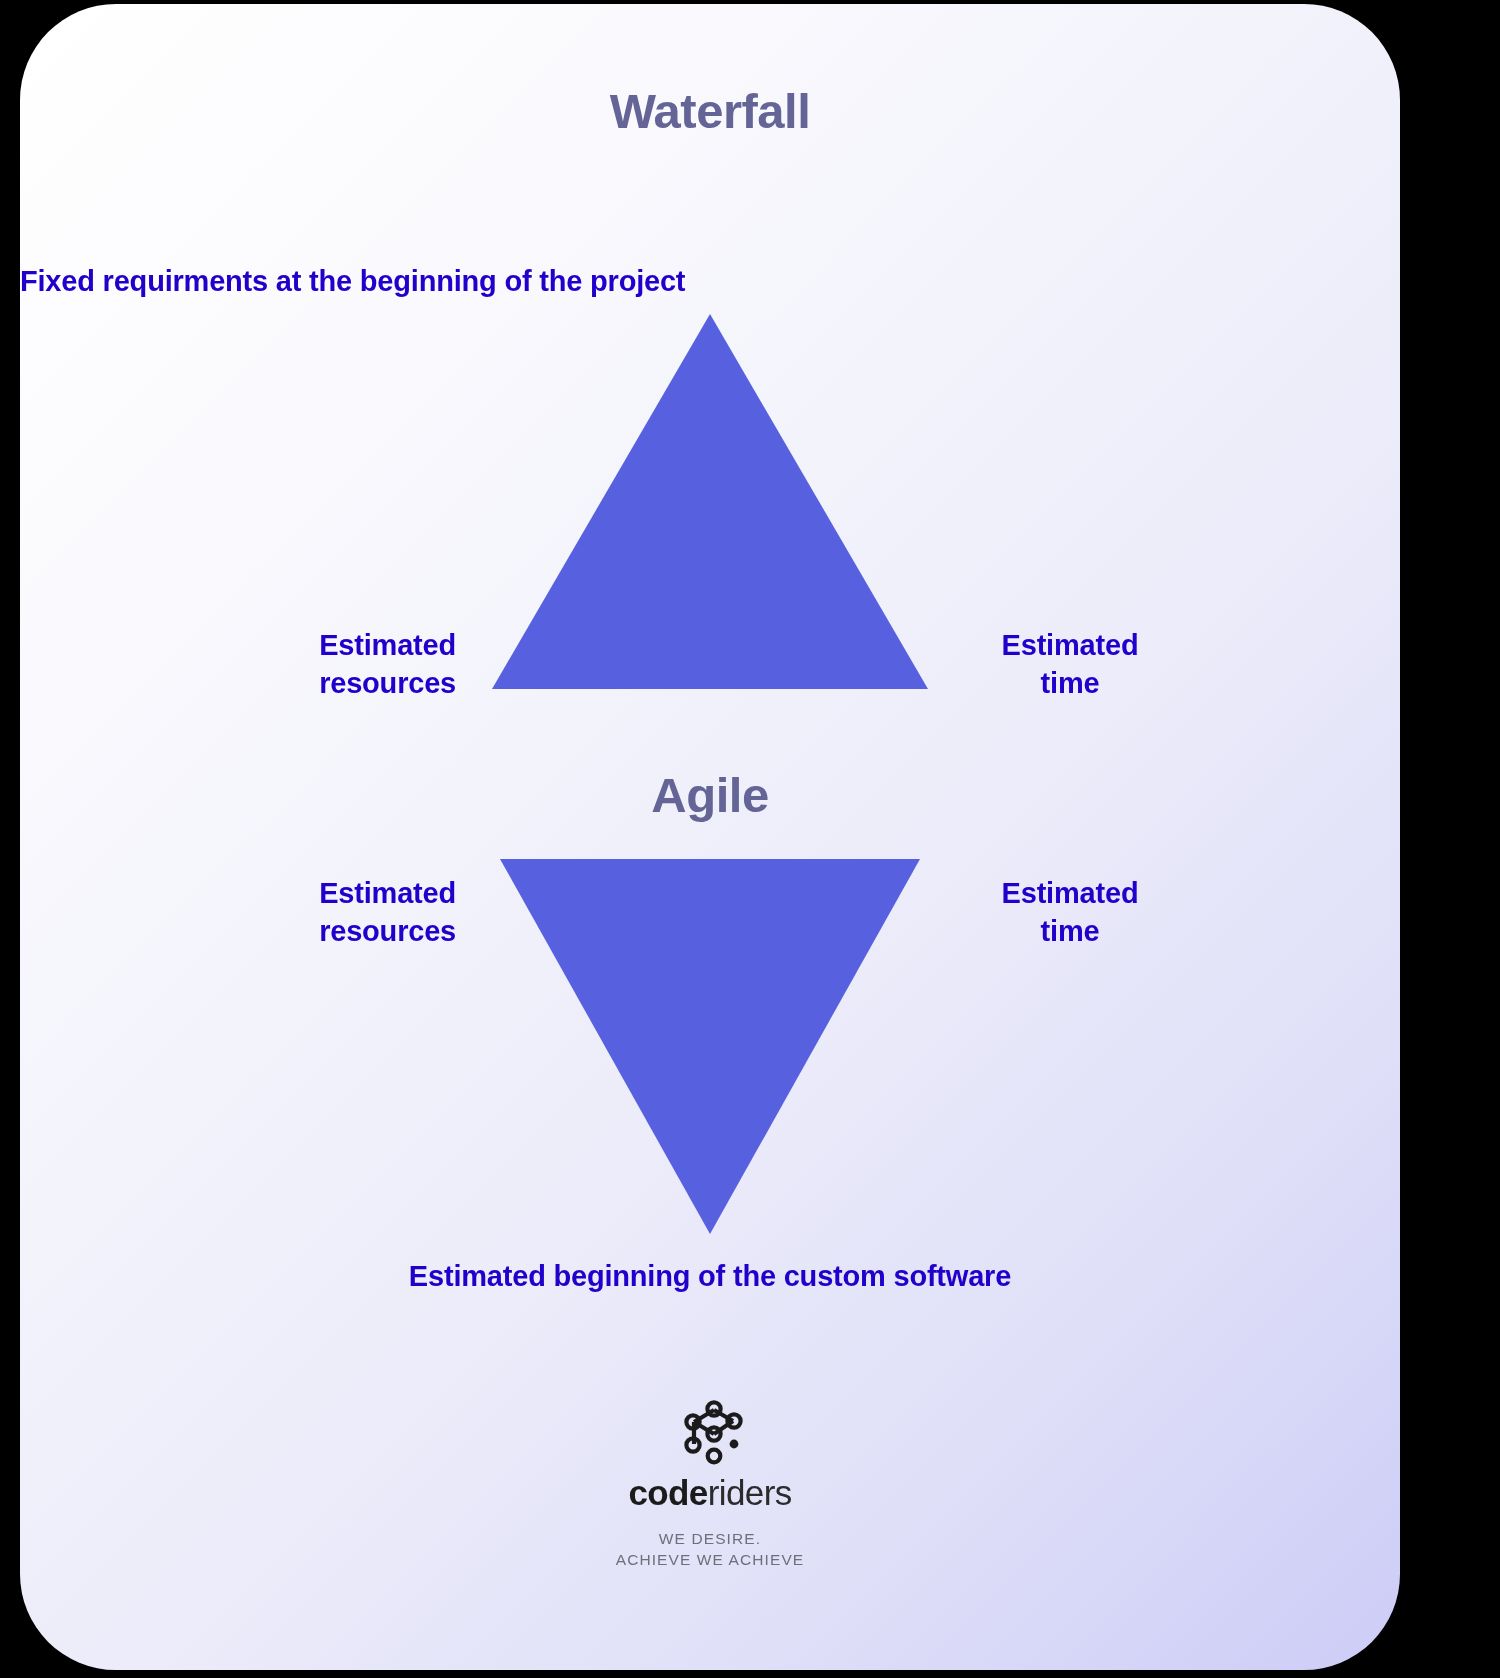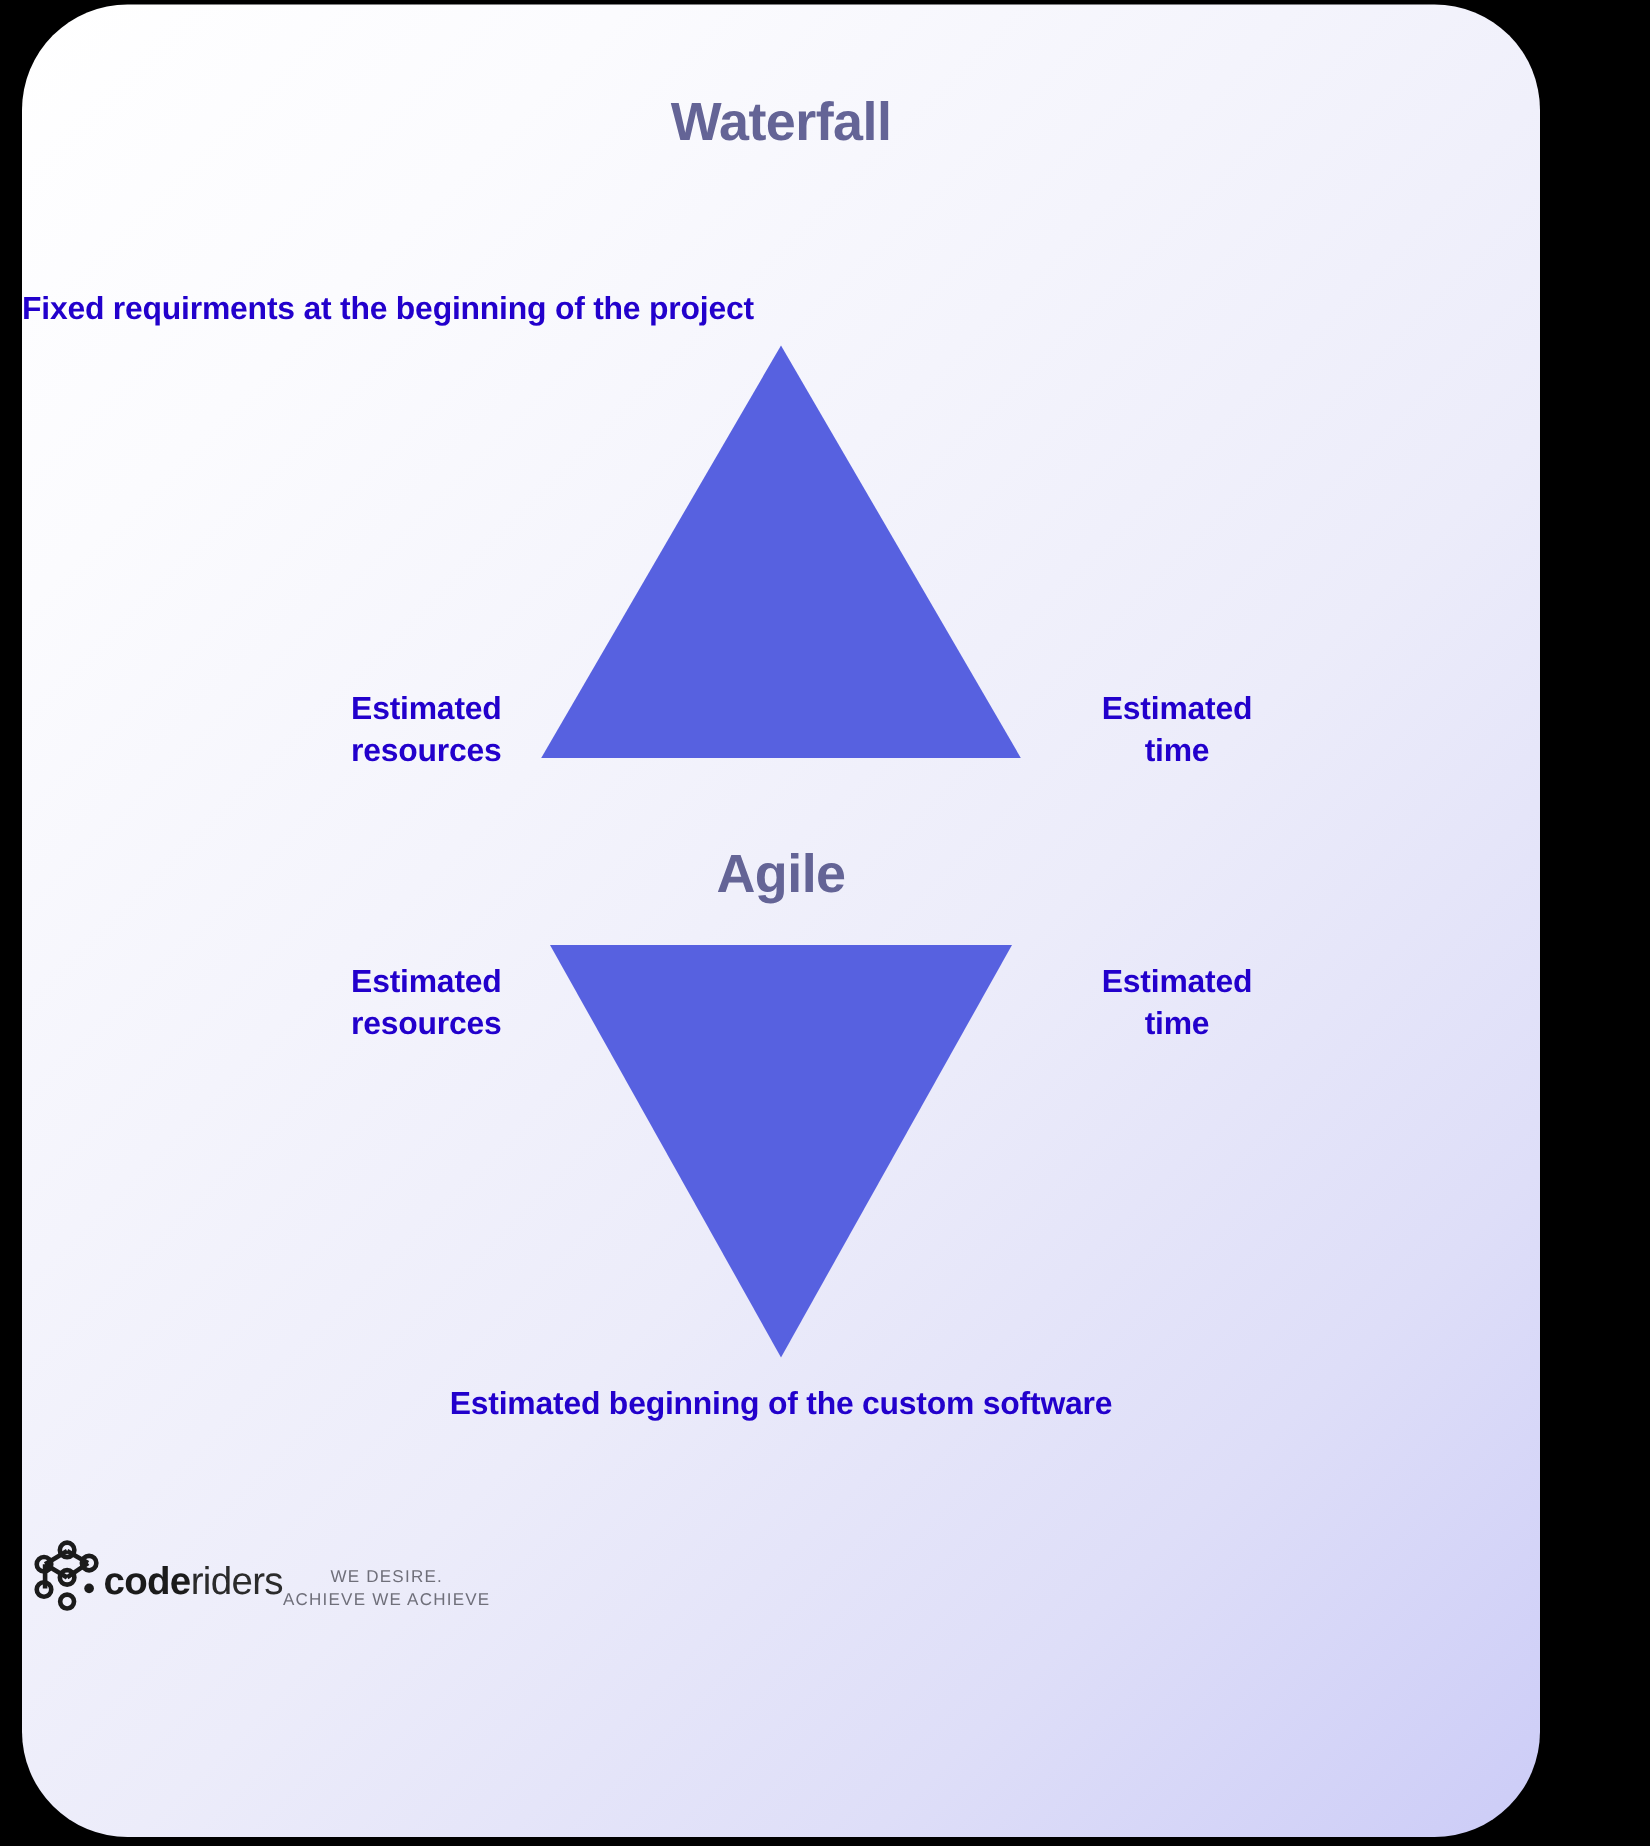--- a/index.html
+++ b/index.html
@@ -127,21 +127,21 @@
     border-top: 375px solid #5761E0;
   }
 
   
   #footer-logo {
     position: absolute;
     left: 0;
     top: 1395px;
     width: 100%;
     display: flex;
-    flex-direction: row;
+    flex-direction: column;
     align-items: center;
   }
   #logo-mark { display: block; }
   #logo-wordmark {
     margin-top: 4px;
     font-size: 35px;
     letter-spacing: -0.6px;
     color: #1b1b1b;
     font-family: "Liberation Sans", sans-serif;
     line-height: 1;

